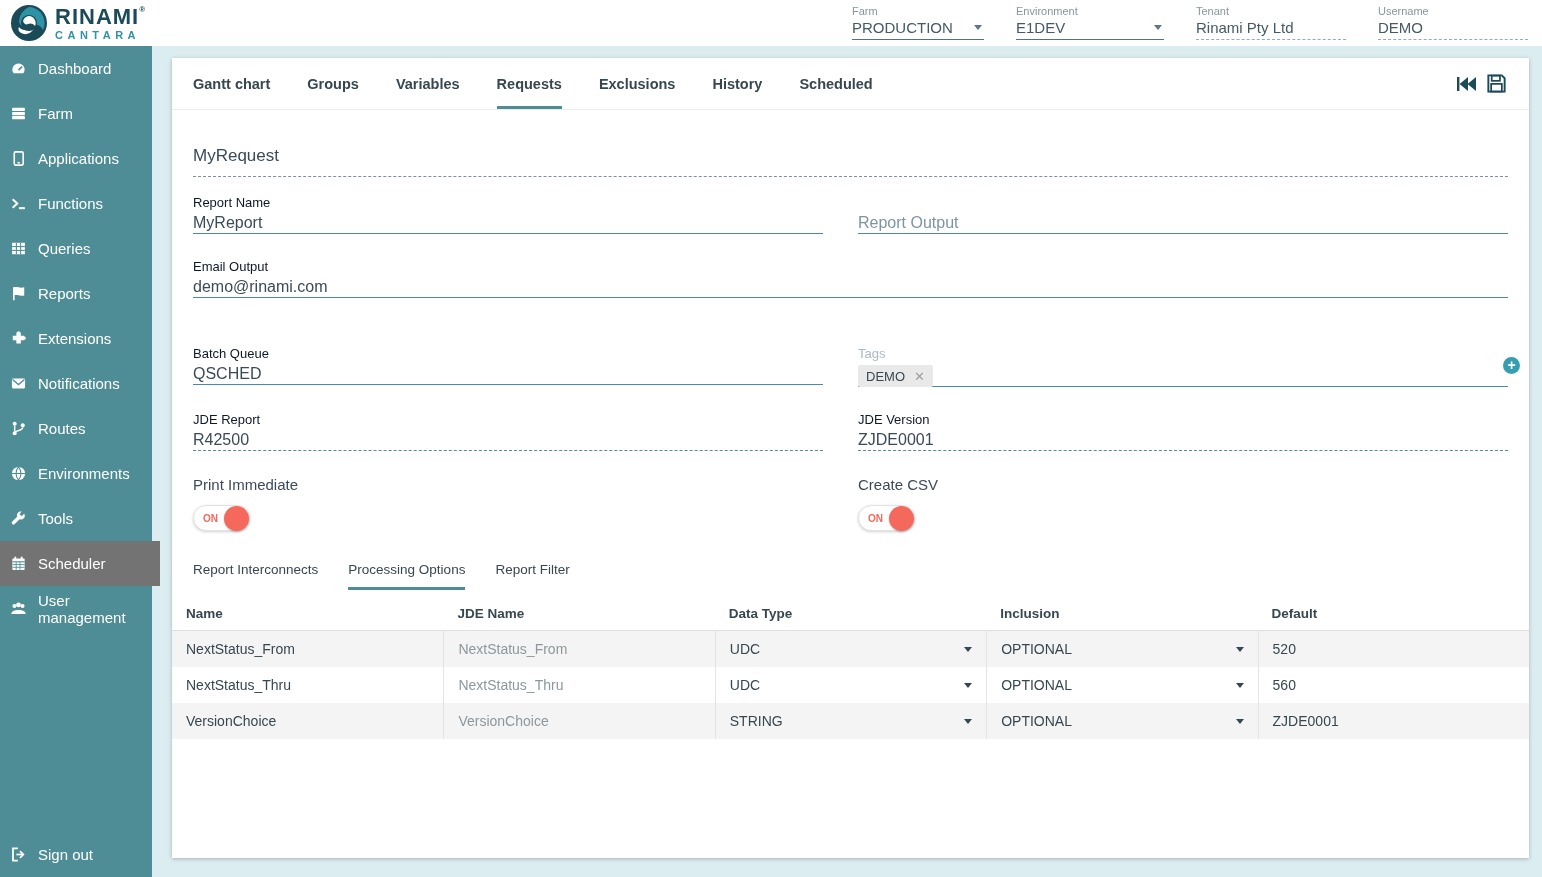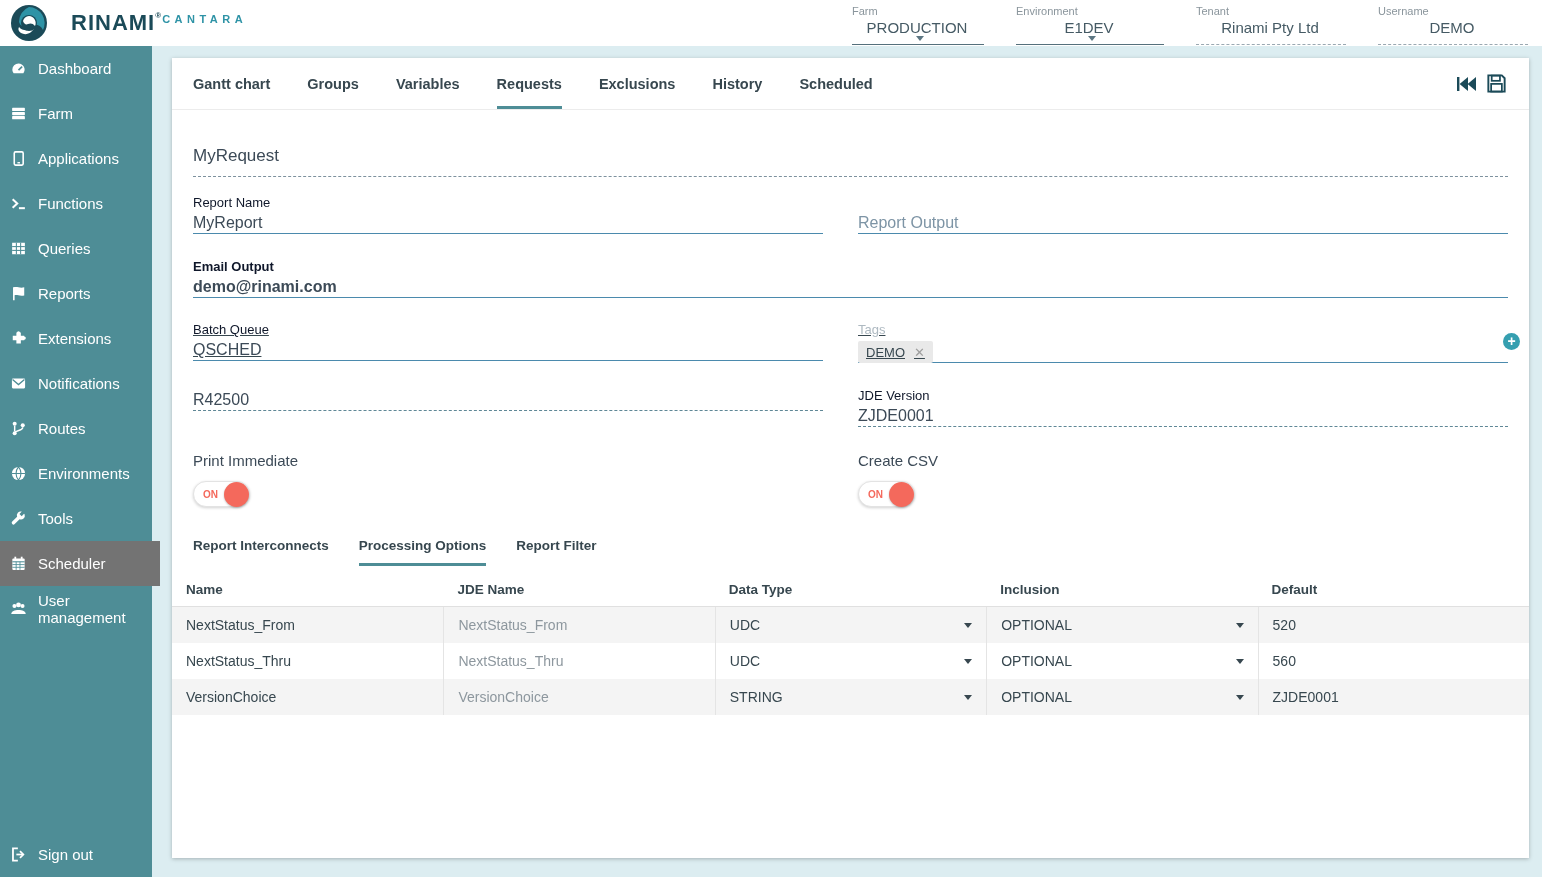--- a/index.html
+++ b/index.html
@@ -7,28 +7,28 @@
   body {
     font-family:"Liberation Sans", sans-serif;
     background:#dcedf1;
     position:relative;
     overflow:hidden;
     color:#37474f;
   }
   
   .topbar { position:absolute; top:0; left:0; width:1542px; height:46px; background:#fff; z-index:5; }
   .logo { position:absolute; left:9px; top:3px; display:flex; align-items:center; gap:6px; }
-  .logo-text { display:flex; flex-direction:row; line-height:1;margin-left:16px; }
+  .logo-text { display:flex; flex-direction:column; line-height:1; }
   .logo-brand { font-size:22px; font-weight:800; color:#1b4a58; letter-spacing:1px; }
   .logo-brand sup { font-size:8px; vertical-align:top; }
   .logo-sub { font-size:11px; font-weight:700; color:#2e93a6; letter-spacing:4.5px; margin-top:2px; }
   .top-fields { position:absolute; right:14px; top:5px; display:flex; gap:32px; }
   .tfield { display:flex; flex-direction:column; }
   .tfield .tlabel { font-size:11px; color:#8a959c; }
-  .tfield .tvalue { font-size:15px; color:#455a64; padding:2px 2px 3px 0; display:flex; align-items:center; justify-content:space-between;flex-direction:column; }
+  .tfield .tvalue { font-size:15px; color:#455a64; padding:2px 2px 3px 0; display:flex; align-items:center; justify-content:space-between; }
   .tfield.select { width:132px; border-bottom:1px solid #55707c; }
   .tfield.select.wide { width:148px; }
   .tfield.plain { width:150px; border-bottom:1px dashed #9aa8b1; }
   .caret { width:0; height:0; border-left:4px solid transparent; border-right:4px solid transparent; border-top:5px solid #5c7682; margin-left:6px; }
   
   .sidebar { position:absolute; top:46px; left:0; width:152px; bottom:0; background:#4e8d96; z-index:4; }
   .side-item { height:45px; display:flex; align-items:center; gap:11px; padding-left:10px; color:#fff; font-size:15px; cursor:pointer; position:relative; }
   .side-item svg { flex:0 0 17px; }
   .side-item.active { width:160px; background:#737373; }
   .side-signout { position:absolute; bottom:0; left:0; width:152px; }
@@ -43,38 +43,38 @@
   .form { padding:0 21px; }
   .request-field { margin-top:36px; font-size:17px; color:#3c4a57; padding-bottom:10px; border-bottom:1px dashed #7d919e; }
   .grid2 { display:grid; grid-template-columns:630px 1fr; column-gap:35px; }
   .field { display:flex; flex-direction:column; }
   .flabel { font-size:13px; color:#0f172a; height:16px; }
   .flabel.lighter { color:#aeb9c1; }
   .fvalue { font-size:16px; color:#3c4a57; margin-top:3px; height:20px; padding-bottom:7px; }
   .fvalue.placeholder { color:#7d94a5; }
   .u-solid { border-bottom:1px solid #4b8aad; }
   .u-dashed { border-bottom:1px dashed #5f8796; }
-  .mt18 { margin-top:18px; } .mt25 { margin-top:25px; } .mt32 { margin-top:24px;text-decoration:underline; }
-  .span2 { grid-column:1 / -1;font-weight:bold; }
+  .mt18 { margin-top:18px; } .mt25 { margin-top:25px; } .mt32 { margin-top:48px; }
+  .span2 { grid-column:1 / -1; }
   
   .tags-field { position:relative; }
   .chips { display:flex; margin-top:3px; height:22px; padding-bottom:5px; }
   .chip { display:inline-flex; align-items:center; gap:9px; background:#e9e9e9; border-radius:2px; padding:0 8px; font-size:13px; color:#37474f; height:22px; }
   .chip-x { color:#9e9e9e; font-size:13px; cursor:pointer; line-height:1; }
   .chip-x::before { content:"\2715"; }
   .add-btn { position:absolute; right:-12px; top:11px; width:17px; height:17px; border-radius:50%; background:#359fb0; color:#fff; font-size:14px; font-weight:700; display:flex; align-items:center; justify-content:center; cursor:pointer; line-height:1; }
   .add-btn::before { content:"+"; margin-top:-1px; }
   
   .toggle-label { font-size:15px; color:#3c4a57; height:19px; }
   .toggle { margin-top:10px; width:57px; height:26px; background:#fff; border:1px solid #e3e3e3; border-radius:14px; box-shadow:0 1px 3px rgba(0,0,0,.18); position:relative; display:flex; align-items:center; cursor:pointer; }
   .toggle .on-text { font-size:10px; font-weight:700; color:#f4695c; margin-left:9px; }
   .toggle .knob { position:absolute; right:0px; top:0px; width:25px; height:25px; border-radius:50%; background:#f4695c; box-shadow:0 1px 2px rgba(0,0,0,.25); }
   
   .subtabbar { margin-top:22px; display:flex; gap:30px; padding:0 21px; }
-  .subtab { font-size:13.5px; font-weight:700; color:#37474f; padding:9px 0 10px; border-bottom:3px solid transparent; cursor:pointer; }
+  .subtab { font-size:13.5px; font-weight:400; color:#37474f; padding:9px 0 10px; border-bottom:3px solid transparent; cursor:pointer; }
   .subtab.active { border-bottom-color:#4e8d96; }
   
   .ptable { width:100%; margin-top:6px; }
   .trow { display:flex; align-items:center; height:36px; font-size:14px;text-align:right; }
   .trow.thead { height:35px; font-size:13.5px; font-weight:700; color:#37474f; border-bottom:1px solid #e0e0e0; }
   .trow.odd { background:#f4f4f4; }
   .tcell { width:20%; padding:0 14px; height:100%; display:flex; align-items:center; overflow:hidden; white-space:nowrap; }
   .trow:not(.thead) .tcell + .tcell { border-left:1px solid #e4e4e4; }
   .tcell.gray { color:#8d979e; }
   .tcell.dd { justify-content:space-between; cursor:pointer; }
@@ -307,20 +307,21 @@
             <span>DEMO</span>
             <span class="chip-x"></span>
           </span>
         </span>
         <span class="add-btn"></span>
       </div>
     </div>
 
     <div class="grid2 mt25">
       <div class="field">
+        <span class="flabel">JDE Report</span>
         <span class="fvalue u-dashed">R42500</span>
       </div>
       <div class="field">
         <span class="flabel">JDE Version</span>
         <span class="fvalue u-dashed">ZJDE0001</span>
       </div>
     </div>
 
     <div class="grid2 mt25">
       <div class="field">

